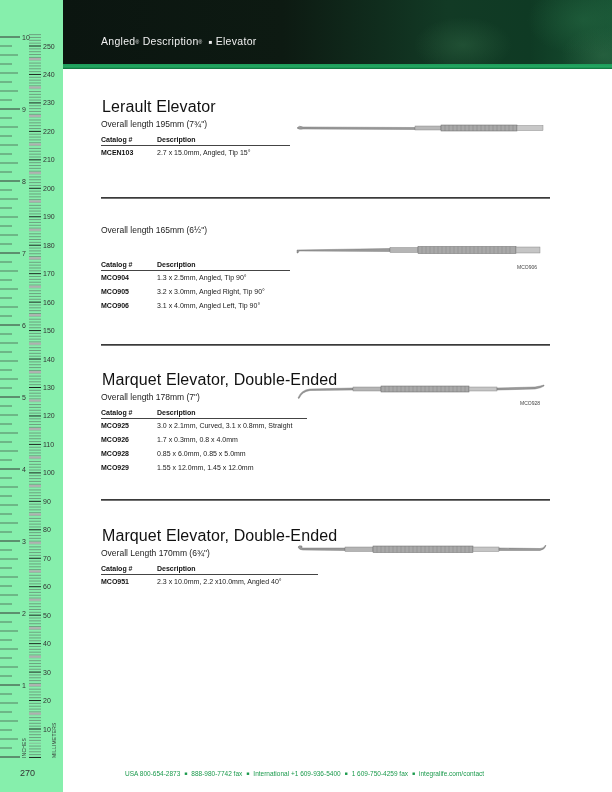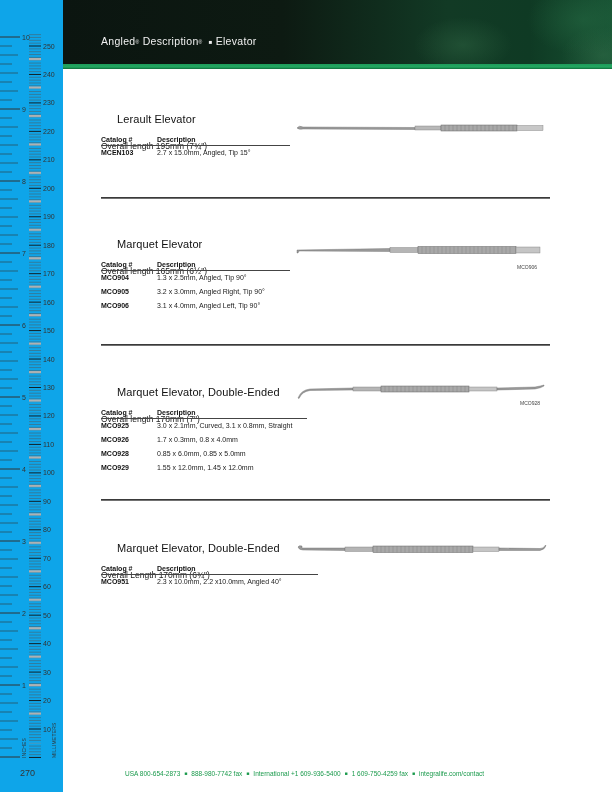--- a/index.html
+++ b/index.html
@@ -5,21 +5,21 @@
   html, body { margin: 0; padding: 0; }
   body {
     width: 612px; height: 792px; position: relative; overflow: hidden;
     background: #ffffff;
     font-family: "Liberation Sans", "DejaVu Sans", sans-serif;
     color: #1a1a1a;
   }
   
   .ruler {
     position: absolute; left: 0; top: 0; width: 63px; height: 792px;
-    background: #0ea5e9;
+    background: #86efac;
   }
   .ruler svg { position: absolute; left: 0; top: 0; }
   .ruler-label { font-size: 7px; fill: #333; font-family: "Liberation Sans", sans-serif; }
   .page-number {
     position: absolute; left: 20px; top: 768px; font-size: 9px; color: #333;
   }
   .axis-caption {
     position: absolute; font-size: 5px; color: #333; letter-spacing: 0.2px;
     transform-origin: left top; transform: rotate(-90deg);
     white-space: nowrap;
@@ -38,21 +38,21 @@
     background: linear-gradient(180deg, #1e9b5a 0%, #23a862 60%, #0f6b3a 100%);
   }
   .header-title {
     position: absolute; left: 101px; top: 35px; font-size: 10.5px; color: #f0f0f0;
     letter-spacing: 0.3px; white-space: nowrap;
   }
   .header-title sup { font-size: 5px; vertical-align: 1px; }
   .header-title .sq { font-size: 6px; vertical-align: 1px; padding: 0 3px; }
   
   .section { position: absolute; left: 101px; width: 450px; }
-  .product-name { font-size: 11px; color: #111; margin: 16px; letter-spacing: 0.1px; }
+  .product-name { font-size: 16px; color: #111; margin: 1px; letter-spacing: 0.1px; }
   .product-length { font-size: 8.5px; color: #222; margin-top: 3px; }
   .cat-table { position: absolute; left: 0; border-collapse: collapse; font-size: 7px; }
   .cat-table th { text-align: left; font-weight: bold; padding: 0 0 2px 0; font-size: 7px; color:#111; }
   .cat-table .hdr-row { border-bottom: 1px solid #444; }
   .cat-table td { padding: 3px 0 4px 0; color: #222; }
   .cat-table td.code { font-weight: bold; width: 56px; color:#111; }
   .cat-table th.code { width: 56px; }
   .divider {
     position: absolute; left: 101px; width: 449px; height: 2px;
     background: linear-gradient(180deg, #3a3a3a 0%, #3a3a3a 50%, #a8a8a8 100%);
@@ -501,21 +501,20 @@
   <rect x="120" y="6" width="26" height="4" fill="#b8b8b8" stroke="#777" stroke-width="0.4"></rect>
   <rect x="146" y="5" width="76" height="6" fill="#a8a8a8" stroke="#666" stroke-width="0.5"></rect>
   <g stroke="#777" stroke-width="0.4">
       <path d="M150,5 v6 M154,5 v6 M158,5 v6 M162,5 v6 M166,5 v6 M170,5 v6 M174,5 v6 M178,5 v6 M182,5 v6 M186,5 v6 M190,5 v6 M194,5 v6 M198,5 v6 M202,5 v6 M206,5 v6 M210,5 v6 M214,5 v6 M218,5 v6"></path>
     </g>
   <rect x="222" y="5.5" width="26" height="5" fill="#c8c8c8" stroke="#777" stroke-width="0.4"></rect>
 </svg>
 <div class="divider" style="top:197px;"></div>
 
 <div class="section" style="top:222px;">
-  <div class="product-name">Marquet Elevator</div>
   <div class="product-length">Overall length 165mm (6½")</div>
   <table class="cat-table" style="top:39px; width:189px;">
     <tbody>
         <tr class="hdr-row">
           <th class="code">Catalog #</th>
           <th>Description</th>
         </tr>
     <tr>
           <td class="code">MCO904</td>
           <td>1.3 x 2.5mm, Angled, Tip 90°</td>

